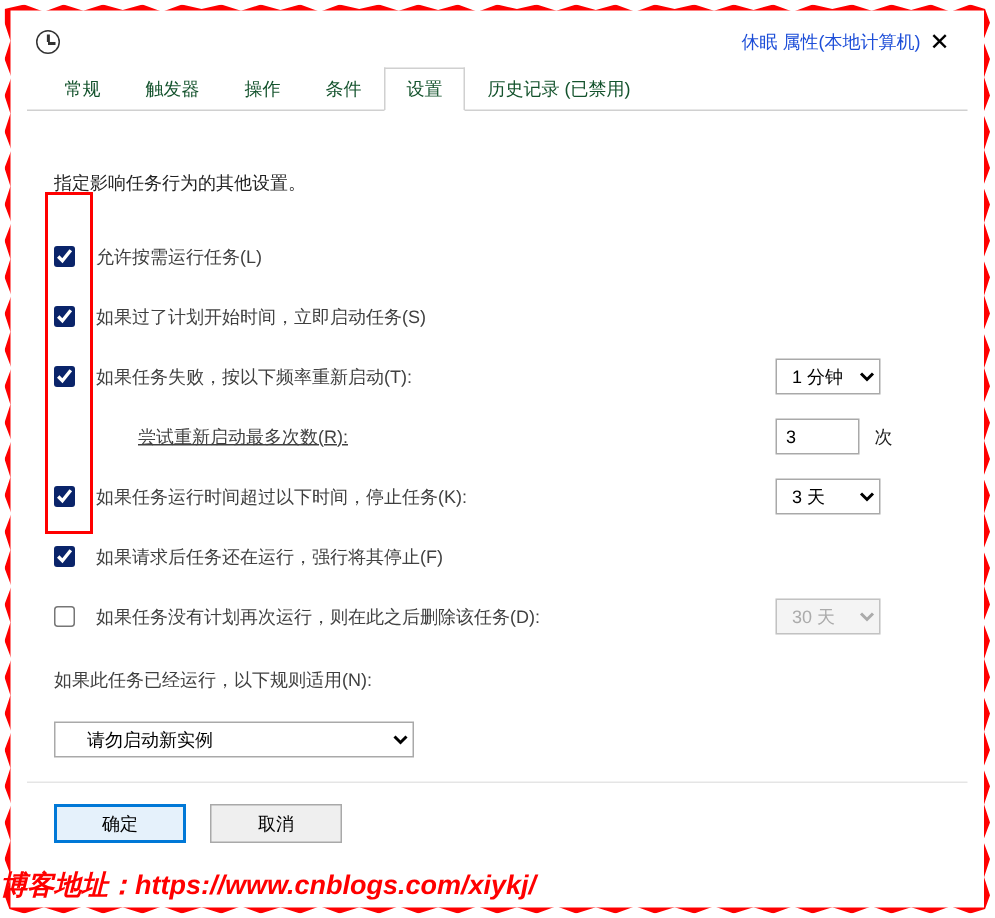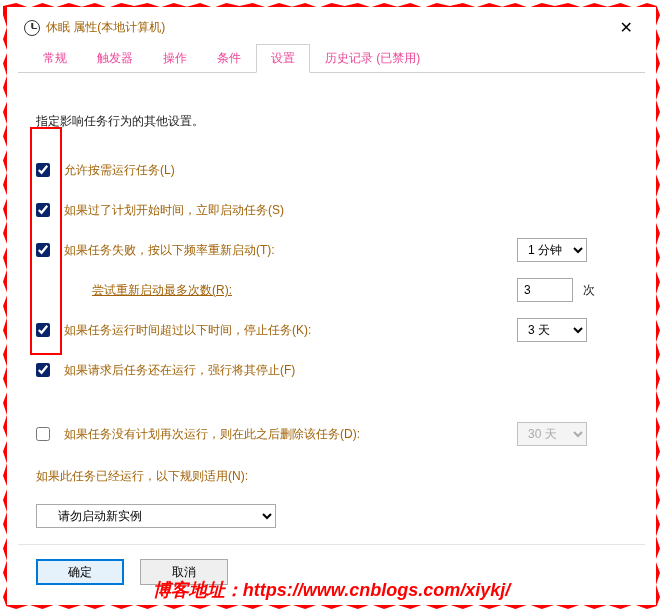--- a/index.html
+++ b/index.html
@@ -53,36 +53,36 @@
     background: #333;
     top: 2px; left: 50%; transform: translateX(-50%);
   }
   .title-icon::after {
     content: "";
     position: absolute;
     width: 5px; height: 1.5px;
     background: #333;
     top: 7px; left: 7px;
   }
-  .titlebar .title { flex: 1; color: #a16207; }
+  .titlebar .title { flex: 1; color: #1d4ed8; text-align: right; }
   .close-x { font-size: 16px; padding: 0 6px; cursor: pointer; }
   .tabs {
     display: flex;
     border-bottom: 1px solid #d0d0d0;
     padding-left: 10px;
     margin-top: 6px;
   }
   .tab {
     padding: 5px 14px;
     border: 1px solid transparent;
     border-bottom: none;
     position: relative;
     top: 1px;
     cursor: pointer;
-    color: #ec4899;
+    color: #14532d;
   }
   .tab.active {
     border-color: #d0d0d0;
     background: #fff;
     border-bottom: 1px solid #fff;
   }
   .content {
     flex: 1;
     padding: 14px 18px 0 18px;
     position: relative;
@@ -97,21 +97,21 @@
   .cbwrap {
     width: 28px;
     display: flex;
     align-items: center;
   }
   input[type=checkbox] {
     width: 14px; height: 14px;
     margin: 0;
     accent-color: #0a246a;
   }
-  .lbl { flex: 1; color: #a16207; }
+  .lbl { flex: 1; color: #404040; }
   .lbl.indent { padding-left: 28px; text-decoration: underline; }
   .ctrl { width: 110px; display: flex; align-items: center; }
   .select, .num {
     border: 1px solid #a9a9a9;
     background: #fff;
     font-family: inherit;
     font-size: 12px;
     height: 24px;
     padding: 0 6px;
   }
@@ -143,21 +143,21 @@
     background: #efefef;
     font-family: inherit;
     font-size: 12px;
     cursor: pointer;
   }
   .btn.primary { border: 2px solid #0078d7; background: #e5f1fb; }
   .watermark {
     position: absolute;
     bottom: 10px;
     width: 100%;
-    text-align: center;
+    text-align: left;
     font-size: 18px;
     font-weight: bold;
     font-style: italic;
     color: #ff0000;
   }
 </style>
 </head>
 <body>
 
 <div class="red-frame"></div>
@@ -231,21 +231,21 @@
       </span>
     </div>
 
     <div class="row">
       <span class="cbwrap">
           <input type="checkbox" checked="" style="">
         </span>
       <span class="lbl">如果请求后任务还在运行，强行将其停止(F)</span>
     </div>
 
-    <div class="row" style="margin-top:40px">
+    <div class="row" style="margin-top:16px">
       <span class="cbwrap">
           <input type="checkbox" style="">
         </span>
       <span class="lbl">如果任务没有计划再次运行，则在此之后删除该任务(D):</span>
       <span class="ctrl">
         <select class="select disabled" disabled="">
           <option>30 天</option>
         </select>
       </span>
     </div>

